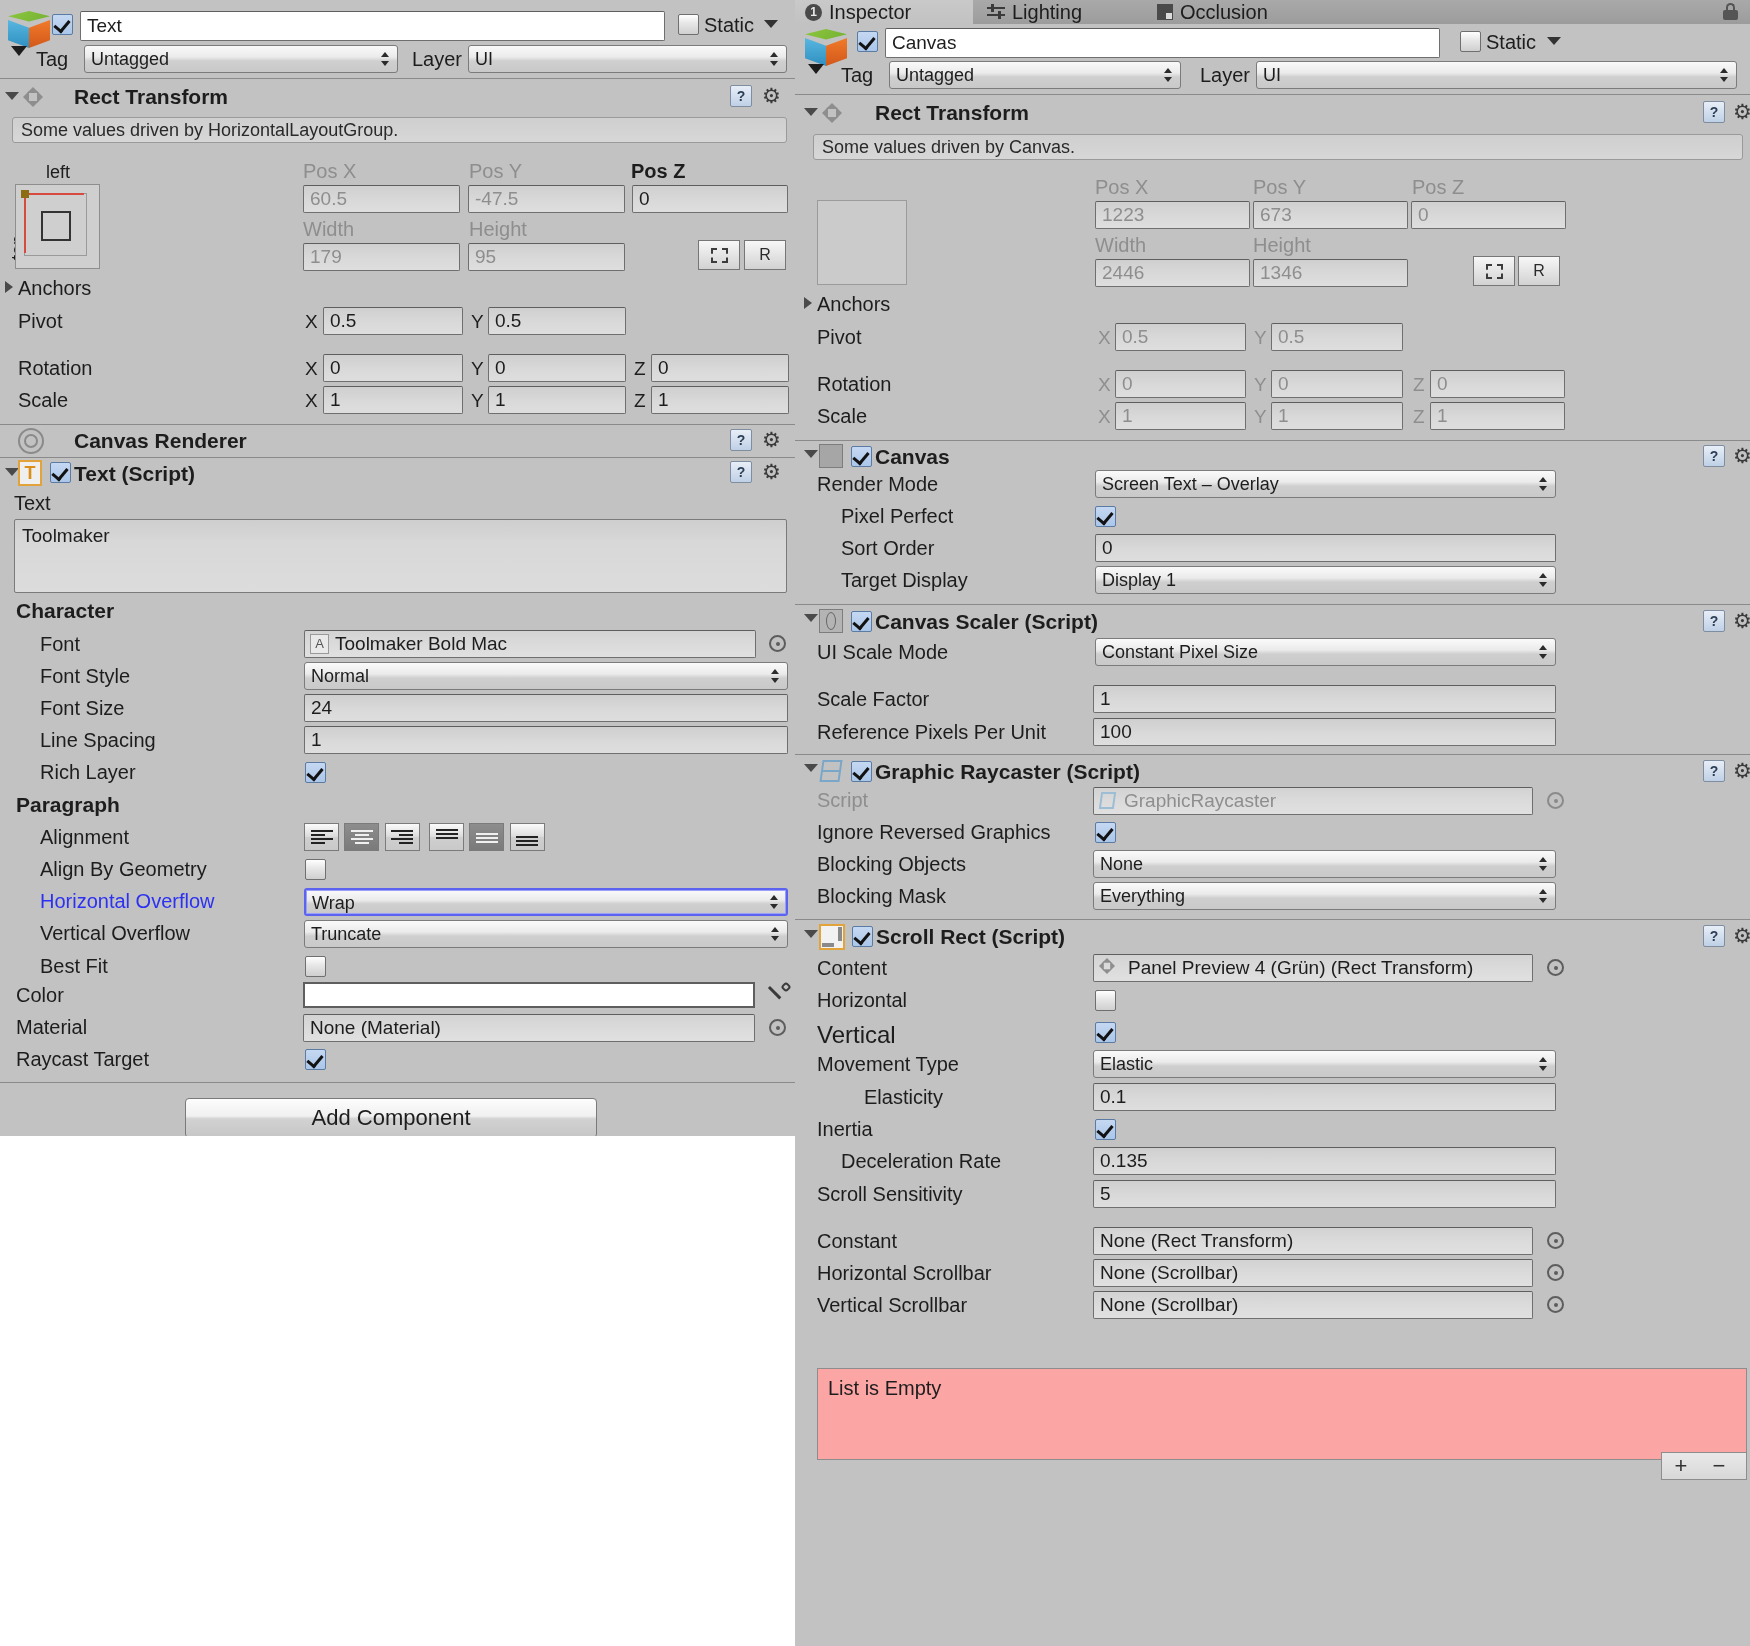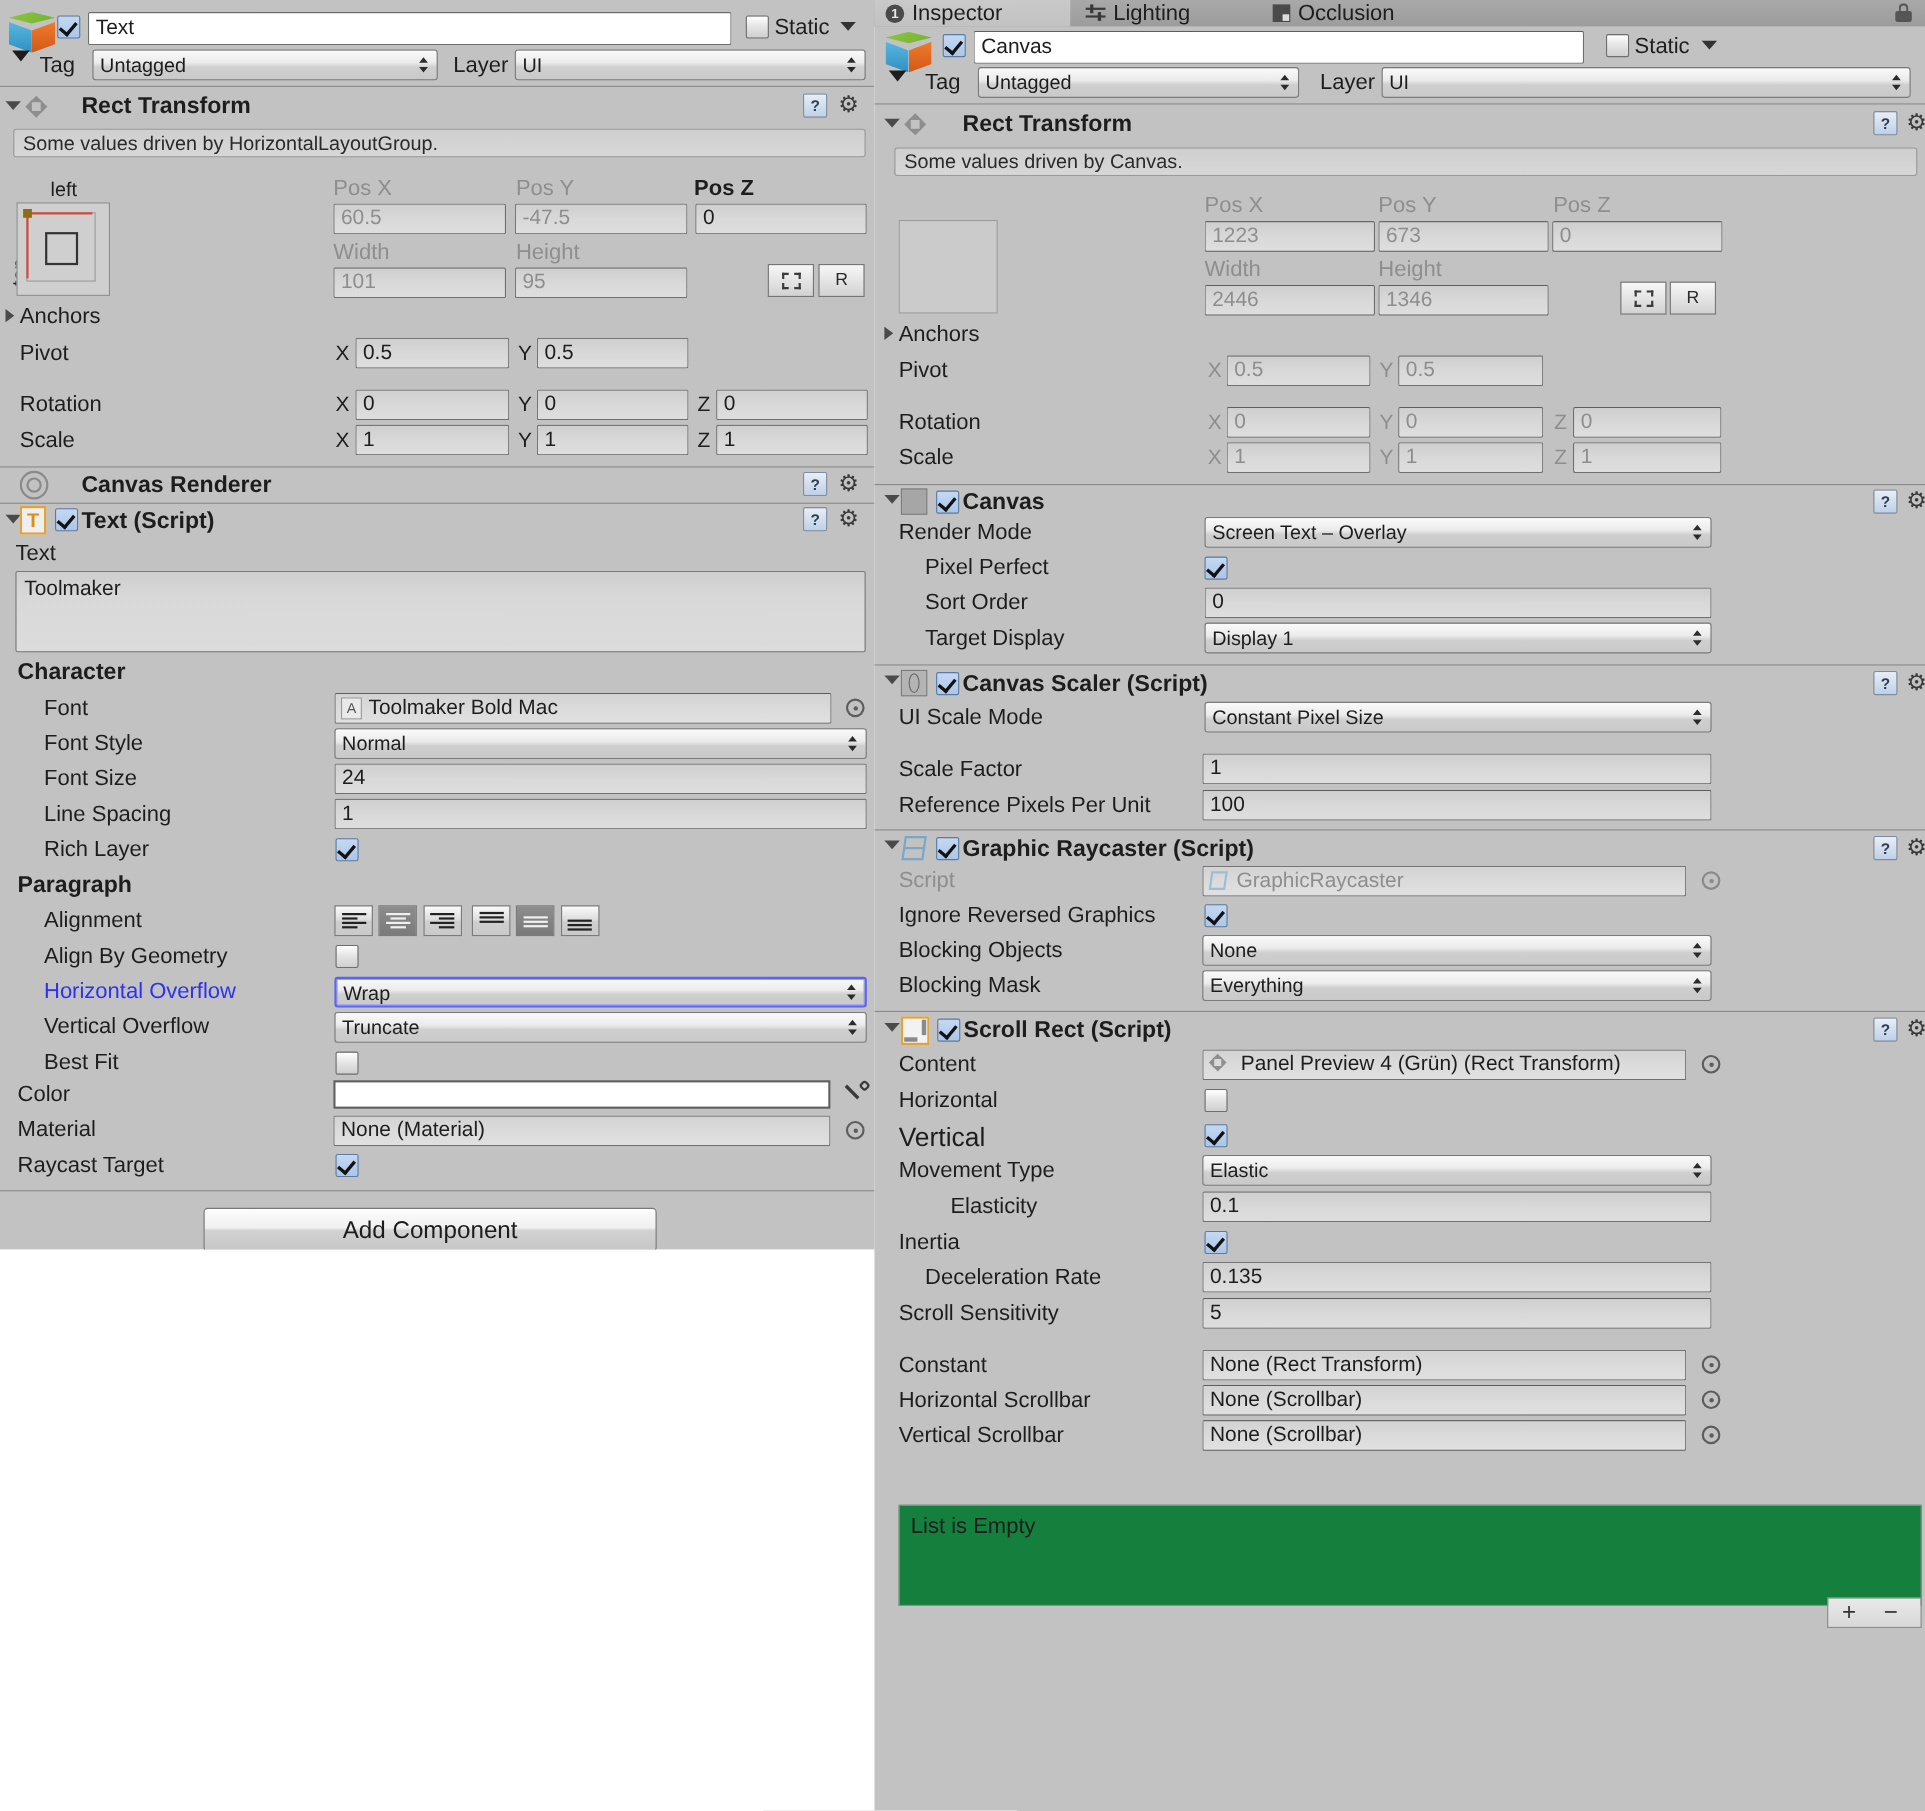--- a/index.html
+++ b/index.html
@@ -218,21 +218,21 @@
   .sq-icon{ width:24px;height:24px; border:1px solid #7d7d7d; background:#a6a6a6;}
   .t-icon{ width:24px;height:26px; border:2px solid #e2a33a; background:#efefef;
      color:#d98f18; font-weight:bold; font-size:18px; text-align:center; line-height:22px;}
 
   .evtbox-hdr{
     background:linear-gradient(180deg,#e4e4e4,#d8d8d8);
     border:1px solid #8d8d8d; border-bottom:none;
     height:32px;line-height:30px;padding:0 10px;font-size:20px;
   }
   .evtbox-body{
-    background:#15803d; border:1px solid #8d8d8d;
+    background:#fca5a5; border:1px solid #8d8d8d;
     padding:8px 10px; font-size:20px;
   }
   .plusminus{
     position:absolute; background:linear-gradient(180deg,#e9e9e9,#d8d8d8);
     border:1px solid #8d8d8d; height:28px; display:flex; align-items:center;
   }
   .pmbtn{ width:38px; text-align:center; font-size:22px; color:#333; line-height:26px;}
 
   .rtglyph4{ position:relative; width:30px;height:30px; }
   .rtglyph4 b{ position:absolute; width:0;height:0; border:6px solid transparent;}
@@ -303,21 +303,21 @@
 
     <div class="lbl dim" style="position:absolute;left:303px;top:160px;font-size:20px;">Pos X</div>
     <div class="lbl dim" style="position:absolute;left:469px;top:160px;font-size:20px;">Pos Y</div>
     <div class="lbl bold" style="position:absolute;left:631px;top:160px;font-size:20px;">Pos Z</div>
     <div class="field dimtext" style="position:absolute;left:303px;top:185px;width:157px;">60.5</div>
     <div class="field dimtext" style="position:absolute;left:468px;top:185px;width:157px;">-47.5</div>
     <div class="field" style="position:absolute;left:632px;top:185px;width:156px;">0</div>
 
     <div class="lbl dim" style="position:absolute;left:303px;top:218px;font-size:20px;">Width</div>
     <div class="lbl dim" style="position:absolute;left:469px;top:218px;font-size:20px;">Height</div>
-    <div class="field dimtext" style="position:absolute;left:303px;top:243px;width:157px;">101</div>
+    <div class="field dimtext" style="position:absolute;left:303px;top:243px;width:157px;">179</div>
     <div class="field dimtext" style="position:absolute;left:468px;top:243px;width:157px;">95</div>
     <div class="blueprintbtn" style="position:absolute;left:698px;top:240px;">
       <span class="dashedsq"></span>
     </div>
     <div class="blueprintbtn" style="position:absolute;left:744px;top:240px;">
       <span>R</span>
     </div>
 
     <div class="foldout closed" style="position:absolute;left:5px;top:281px;"></div>
     <div class="lbl" style="position:absolute;left:18px;top:277px;font-size:20px;">Anchors</div>

